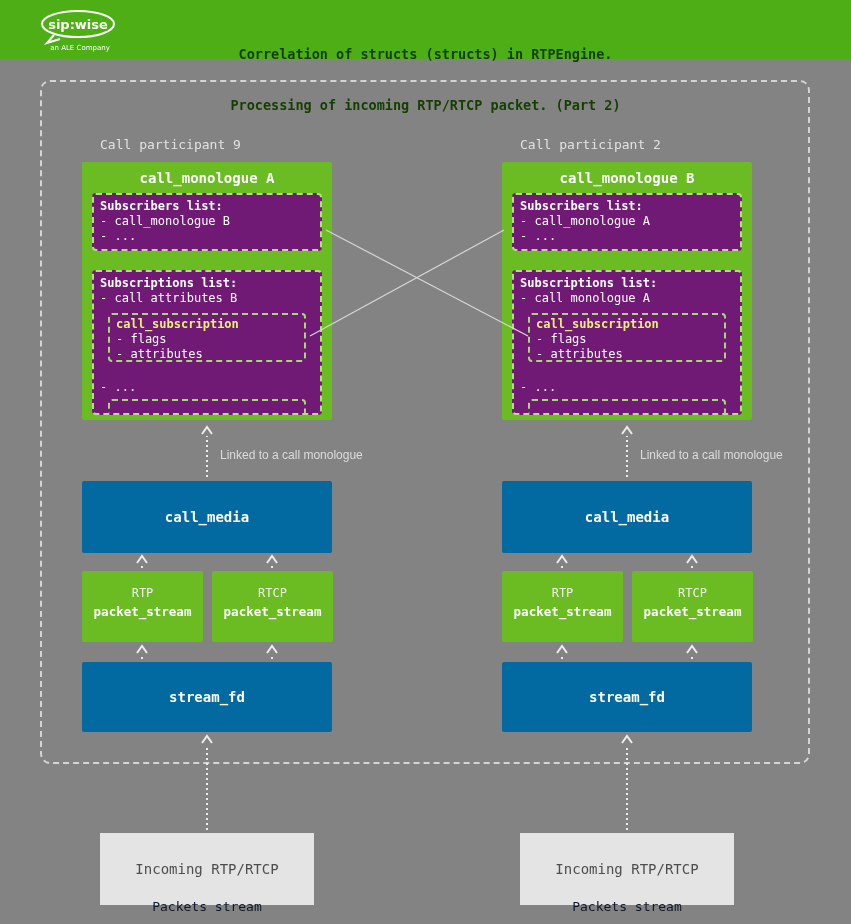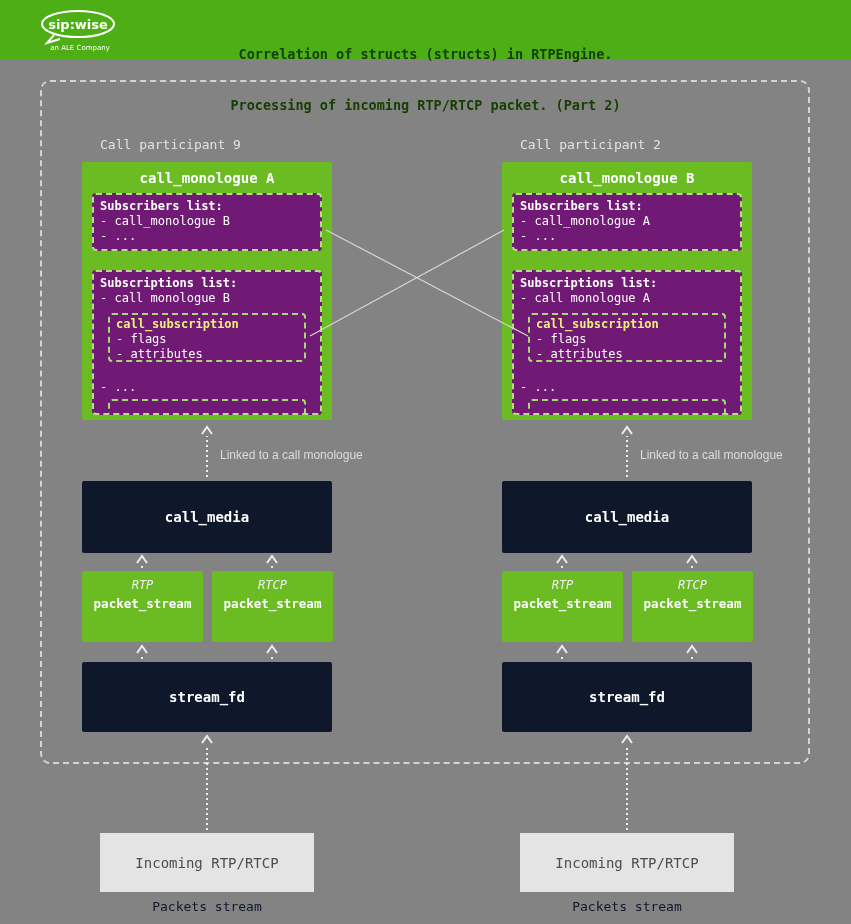--- a/index.html
+++ b/index.html
@@ -58,36 +58,36 @@
   .partial-box {
     position:absolute; left:14px; top:127px; width:198px; height:24px;
     box-sizing:border-box; border:2px dashed #a4d973; border-radius:4px;
   }
   .linked-label {
     position:absolute; top:448px; left:138px;
     font-family:"Liberation Sans", sans-serif; font-size:12px;
     color:#dcdcdc; white-space:nowrap;
   }
   .media-box, .fd-box {
-    position:absolute; left:0; width:250px; background:#0f172a;
+    position:absolute; left:0; width:250px; background:#0369a1;
     display:flex; align-items:center; justify-content:center;
     color:#ffffff; font-weight:bold; font-size:14px; border-radius:2px;
   }
   .media-box { top:481px; height:72px; }
   .fd-box { top:662px; height:70px; }
   .ps-box {
     position:absolute; top:571px; width:121px; height:71px;
     background:#6abc22; text-align:center; color:#ffffff; border-radius:2px;
   }
   .ps-left { left:0; }
   .ps-right { left:130px; }
-  .ps-protocol { margin-top:7px; font-size:12px; color:#f2f2f2;font-style:italic; }
+  .ps-protocol { margin-top:15px; font-size:12px; color:#f2f2f2; }
   .ps-label { margin-top:4px; font-weight:bold; font-size:12.5px; }
   .incoming-box {
-    position:absolute; top:833px; left:18px; width:214px; height:59px;
+    position:absolute; top:833px; left:18px; width:214px; height:72px;
     background:#e4e4e4; display:flex; align-items:center; justify-content:center;
     color:#4d4d4d; font-size:14px;
   }
   .caption {
     position:absolute; top:899px; left:0; width:250px; text-align:center;
     color:#0f172a; font-size:13px;
   }
   
   .overlay { position:absolute; left:0; top:0; pointer-events:none; }
   .dot  { stroke:#ececec; stroke-width:2; stroke-dasharray:2 3; fill:none; }
@@ -123,21 +123,21 @@
 
     <div class="monologue">
       <div class="monologue-title">call_monologue A</div>
       <div class="subbox subscribers">
         <div class="subbox-title">Subscribers list:</div>
         <div>- call_monologue B</div>
         <div>- ...</div>
       </div>
       <div class="subbox subscriptions">
         <div class="subbox-title">Subscriptions list:</div>
-        <div>- call monologue B</div>
+        <div>- call attributes B</div>
         <div class="subscription-box">
           <div class="subscription-title">call_subscription</div>
           <div>- flags</div>
           <div>- attributes</div>
         </div>
         <div class="more-item">- ...</div>
         <div class="partial-box"></div>
       </div>
     </div>
 

